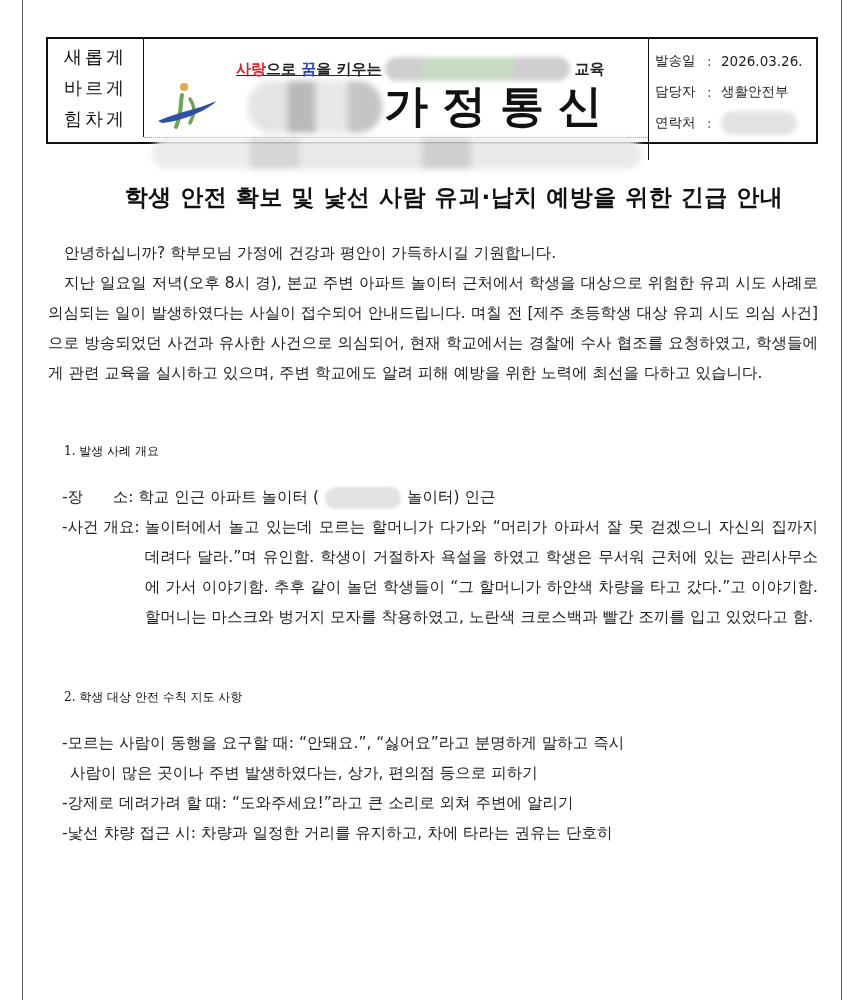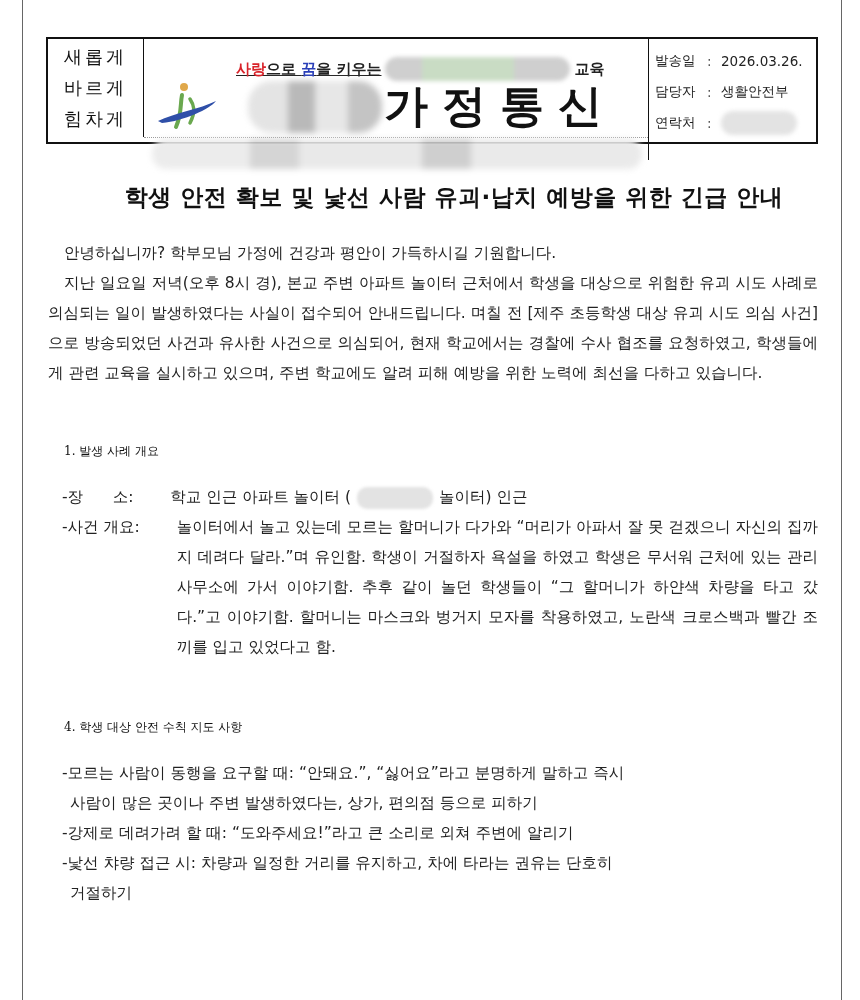--- a/index.html
+++ b/index.html
@@ -87,21 +87,21 @@
       font-family: "DejaVu Sans", sans-serif; font-size: 15.5px; line-height: 30px; color: #222;
     }
     .p { text-align: justify; text-align-last: left; margin: 0; }
     .p.indent { text-indent: 16px; }
     .sec-title {
       font-family: "DejaVu Serif", "Liberation Serif", serif;
       font-weight: normal; font-size: 12px; margin: 16px; color: #111;
     }
     .item { display: flex; margin: 0; }
     .item .lbl { white-space: pre; padding-left: 14px; flex: 0 0 auto; }
-    .item .txt { flex: 1; text-align: justify; text-align-last: left; margin-left: 32px; }
+    .item .txt { flex: 1; text-align: justify; text-align-last: left; }
     .bullet { padding-left: 14px; text-indent: 0; margin: 0; text-align: justify; text-align-last: left; }
     .bullet .cont { display: block; padding-left: 8px; }
     .place-blur {
       display: inline-block; width: 76px; height: 22px; background: #e3e3e3; border-radius: 10px;
       filter: blur(1.5px); vertical-align: middle; margin: 0 6px;
     }
   </style>
 </head>
 <body>
 
@@ -165,25 +165,24 @@
     <span class="lbl">-장      소: </span>
     <span class="txt"><span>학교 인근 아파트 놀이터 (</span><span class="place-blur"></span><span>놀이터) 인근</span></span>
   </div>
   <div class="item">
     <span class="lbl">-사건 개요: </span>
     <span class="txt">놀이터에서 놀고 있는데 모르는 할머니가 다가와 “머리가 아파서 잘 못 걷겠으니 자신의 집까지 데려다 달라.”며 유인함. 학생이 거절하자 욕설을 하였고 학생은 무서워 근처에 있는 관리사무소에 가서 이야기함. 추후 같이 놀던 학생들이 “그 할머니가 하얀색 차량을 타고 갔다.”고 이야기함. 할머니는 마스크와 벙거지 모자를 착용하였고, 노란색 크로스백과 빨간 조끼를 입고 있었다고 함.</span>
   </div>
 
   <div style="height:34px"></div>
 
-  <p class="sec-title">4. 학생 대상 안전 수칙 지도 사항</p>
+  <p class="sec-title">2. 학생 대상 안전 수칙 지도 사항</p>
   <p class="bullet">
     <span>-모르는 사람이 동행을 요구할 때: “안돼요.”, “싫어요”라고 분명하게 말하고 즉시</span>
     <span class="cont">사람이 많은 곳이나 주변 발생하였다는, 상가, 편의점 등으로 피하기</span>
   </p>
   <p class="bullet">
     <span>-강제로 데려가려 할 때: “도와주세요!”라고 큰 소리로 외쳐 주변에 알리기</span>
   </p>
   <p class="bullet">
     <span>-낯선 챠량 접근 시: 차량과 일정한 거리를 유지하고, 차에 타라는 권유는 단호히</span>
-    <span class="cont">거절하기</span>
   </p>
 </div>
 
 </body></html>

